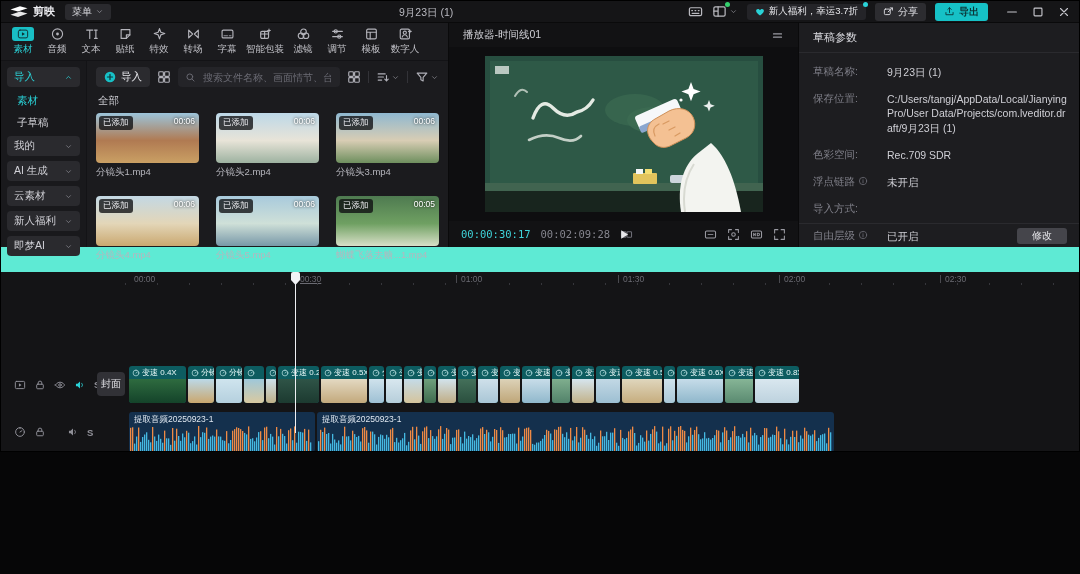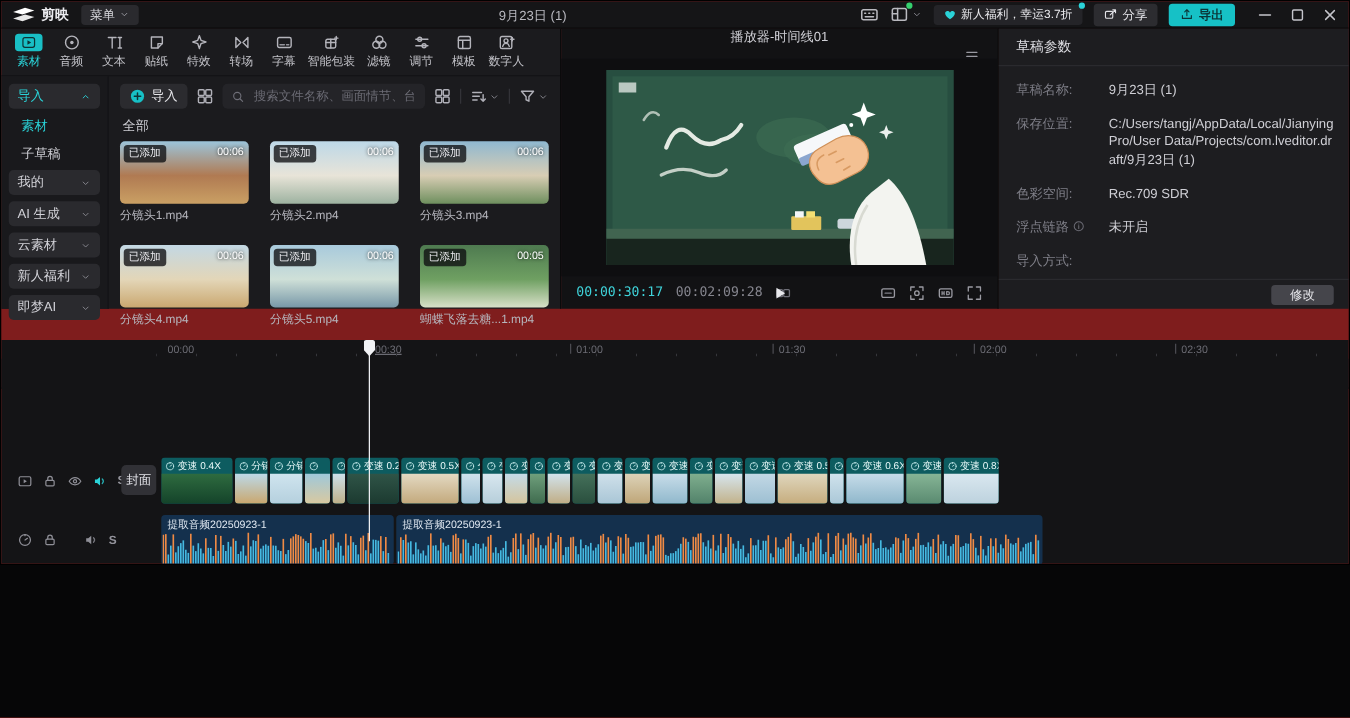--- a/index.html
+++ b/index.html
@@ -1,17 +1,17 @@
 <!DOCTYPE html>
 <html><head>
 <meta charset="utf-8">
 <style>
   html,body{margin:0;padding:0;background:#060607;}
   *{box-sizing:border-box;font-family:"Liberation Sans","DejaVu Sans",sans-serif;}
-  .app{position:relative;width:1080px;height:452px;background:#7f1d1d;color:#d6d6db;overflow:hidden;border:1px solid #000;}
+  .app{position:relative;width:1080px;height:452px;background:#5eead4;color:#d6d6db;overflow:hidden;border:1px solid #000;}
   .icon{display:inline-flex;flex:none;}
   .icon svg{width:100%;height:100%;display:block;}
 
   
   .titlebar{position:absolute;top:0;left:0;right:0;height:22px;background:#151517;display:flex;align-items:center;padding:0 8px;border-bottom:1px solid #0a0a0b;}
   .app-logo{width:20px;height:14px;}
   .app-name{font-size:11px;color:#ececf0;font-weight:bold;margin:0 10px 0 4px;}
   .menu-pill{height:16px;background:#2a2a2e;border-radius:3px;display:flex;align-items:center;gap:3px;padding:0 7px;font-size:10px;color:#d9d9de;}
   .menu-pill .icon{width:9px;height:9px;color:#9a9aa2;}
   .doc-title{position:absolute;left:398px;top:5px;font-size:10.5px;color:#b9b9c0;}
@@ -65,21 +65,21 @@
   .with-chev{display:flex;align-items:center;gap:1px;}
   .section-label{font-size:10.5px;color:#cbcbd1;margin:7px 2px 5px;}
   .grid{display:grid;grid-template-columns:repeat(3,1fr);column-gap:7px;row-gap:8px;gap:17px;}
   .cell{min-width:0;}
   .thumb{position:relative;height:50px;border-radius:4px;overflow:hidden;}
   .badge-added{position:absolute;top:3px;left:3px;background:rgba(14,14,17,.78);color:#ececf0;font-size:8.5px;padding:1px 4px;border-radius:3px;}
   .dur{position:absolute;top:3px;right:4px;color:#fff;font-size:8.5px;text-shadow:0 0 3px rgba(0,0,0,.9);}
   .fname{font-size:9.5px;color:#b6b6bd;margin-top:3px;white-space:nowrap;overflow:hidden;text-overflow:ellipsis;}
 
   
-  .pheader{height:24px;display:flex;align-items:center;padding:0 14px;font-size:10.5px;color:#cfcfd5;flex-direction:column;}
+  .pheader{height:24px;display:flex;align-items:center;padding:0 14px;font-size:10.5px;color:#cfcfd5;}
   .pheader .icon{margin-left:auto;width:13px;height:13px;color:#9a9aa2;}
   .pcanvas{flex:1;position:relative;background:#0e0e10;}
   .frame{position:absolute;left:50%;top:50%;transform:translate(-50%,-50%);width:278px;height:156px;}
   .pfooter{height:26px;display:flex;align-items:center;padding:0 12px;position:relative;}
   .tc-cur{font-family:"DejaVu Sans Mono",monospace;font-size:10.5px;color:#3fd3da;}
   .tc-total{font-family:"DejaVu Sans Mono",monospace;font-size:10.5px;color:#85858e;margin-left:10px;}
   .pfooter .cmp{width:13px;height:13px;color:#6e6e77;margin-left:10px;}
   .play-center{position:absolute;left:50%;transform:translateX(-50%);width:13px;height:13px;color:#e8e8ec;}
   .pf-right{margin-left:auto;display:flex;align-items:center;gap:10px;}
   .pf-right .icon{width:13px;height:13px;color:#9a9aa2;}
@@ -615,20 +615,29 @@
             <span class="dlab">浮点链路<span class="icon">
                 <svg viewBox="0 0 16 16" fill="none" stroke="currentColor" stroke-width="1.3" stroke-linecap="round" stroke-linejoin="round">
                   <circle cx="8" cy="8" r="5.8"></circle>
                   <path d="M8 7.2V11M8 5v.1"></path>
                 </svg>
               </span></span>
             <span class="dval">未开启</span>
           </div>
           <div class="drow">
             <span class="dlab">导入方式:</span>
+          </div>
+          <div class="drow">
+            <span class="dlab">自由层级<span class="icon">
+                <svg viewBox="0 0 16 16" fill="none" stroke="currentColor" stroke-width="1.3" stroke-linecap="round" stroke-linejoin="round">
+                  <circle cx="8" cy="8" r="5.8"></circle>
+                  <path d="M8 7.2V11M8 5v.1"></path>
+                </svg>
+              </span></span>
+            <span class="dval">已开启</span>
           </div>
         </div>
       <div class="rp-bottom">
         <div class="modify-btn">修改</div>
       </div>
     </section>
   </div>
 
   <div class="tl-toolbar">
     <div id="tlb-left" style="display:flex;align-items:center;">

